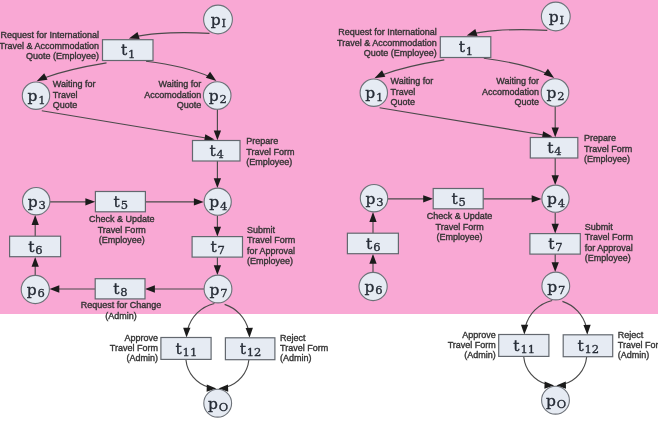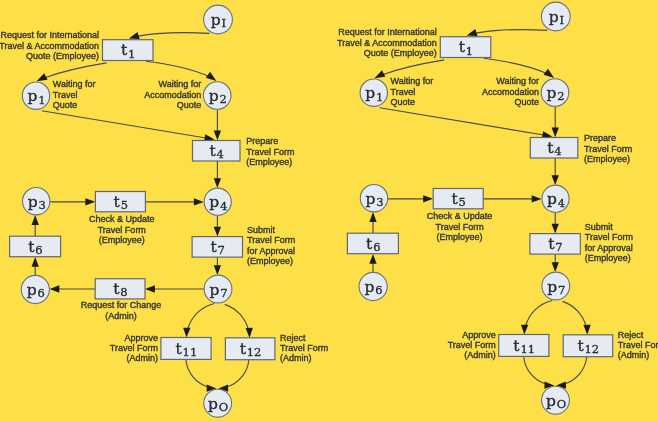--- a/index.html
+++ b/index.html
@@ -1,18 +1,18 @@
 <!DOCTYPE html>
 <html><head>
 <meta charset="utf-8">
 <title>Petri Net</title>
 <style>
   html,body{margin:0;padding:0;background:#ffffff;}
   body{width:658px;height:421px;overflow:hidden;font-family:"Liberation Sans",sans-serif;}
-  #stage{position:relative;width:658px;height:421px;background:#fde047;}
+  #stage{position:relative;width:658px;height:314px;background:#f9a8d4;}
   svg{display:block;}
   text{-webkit-font-smoothing:antialiased;}
   .nodefill{fill:#e6ebf3;stroke:#6c7178;stroke-width:1.1;}
   .boxfill{fill:#e6ebf3;stroke:#63686f;stroke-width:1.2;}
   .arc{fill:none;stroke:#4a4a4a;stroke-width:1.15;}
   .nlabel{font-family:"DejaVu Serif",serif;fill:#252b35;stroke:#252b35;stroke-width:0.32;paint-order:stroke;}
   .alabel{font-family:"Liberation Sans",sans-serif;fill:#343434;font-size:9px;stroke:#343434;stroke-width:0.36;paint-order:stroke;}
 </style>
 </head>
 <body>

